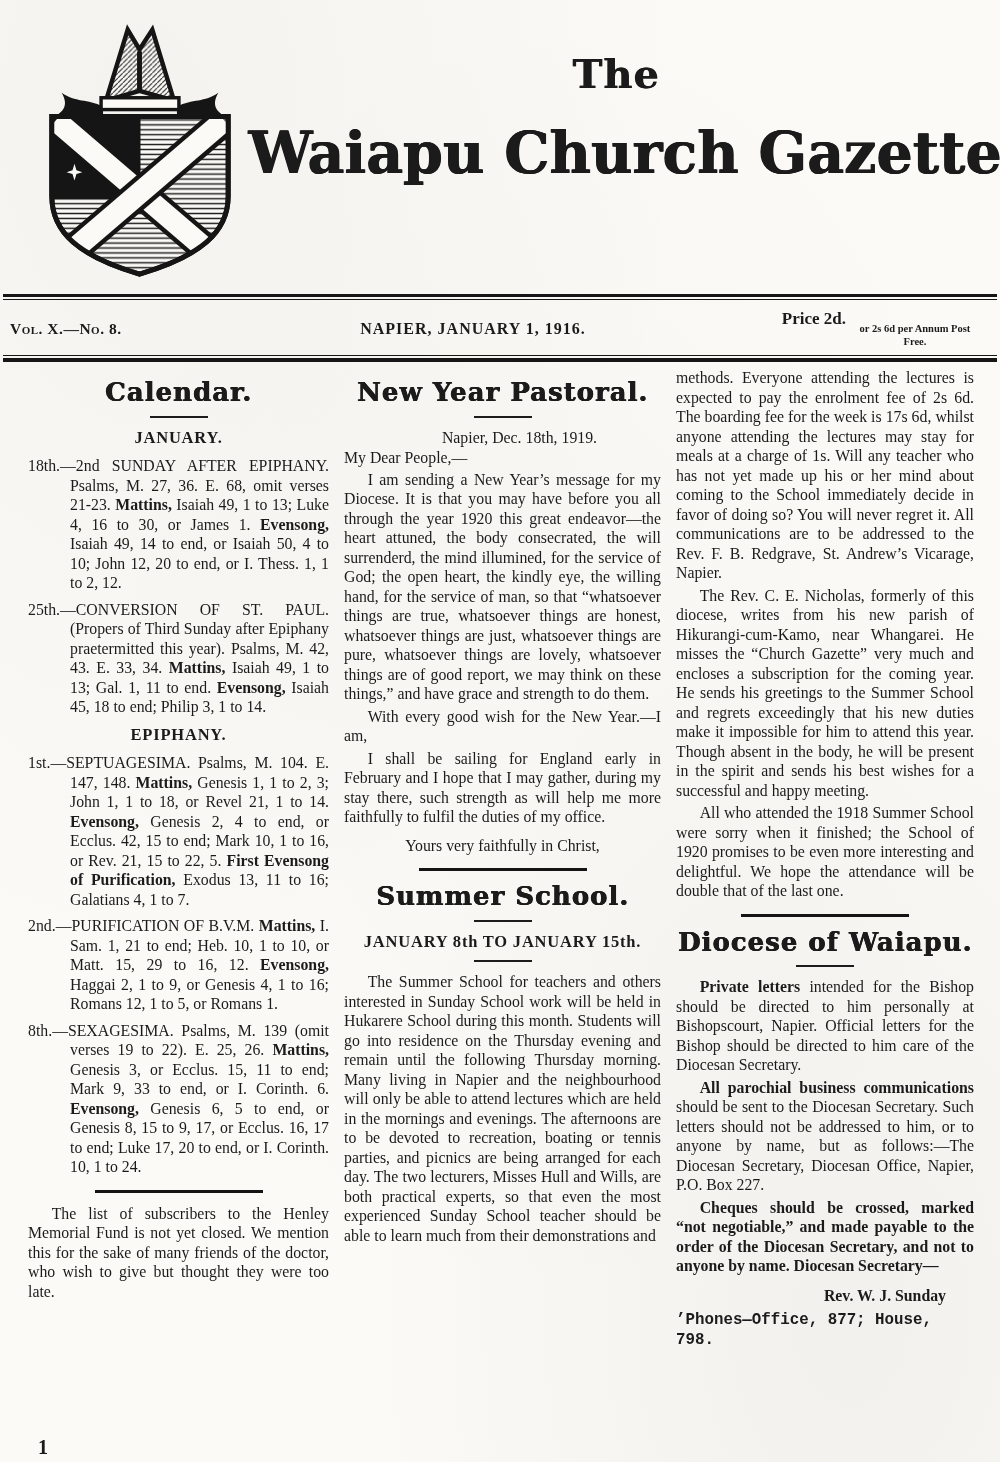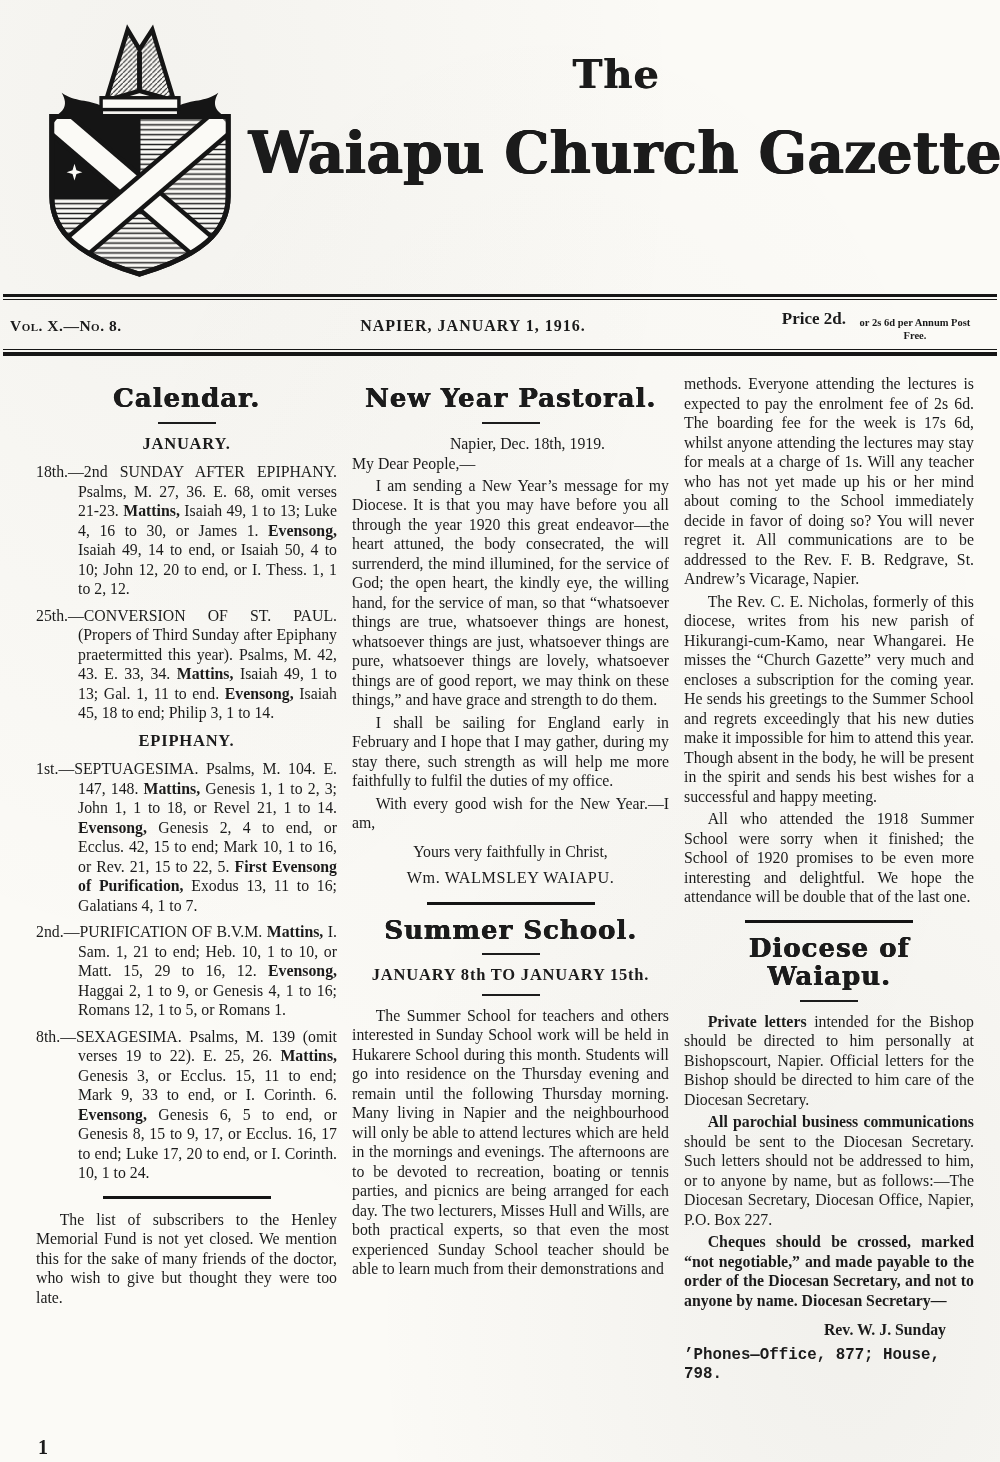--- a/index.html
+++ b/index.html
@@ -21,23 +21,23 @@
        text-shadow:.6px 0 0 currentColor;letter-spacing:1px;}
   .title{font-family:"DejaVu Serif",serif;font-weight:700;font-size:57px;margin-top:22px;
        white-space:nowrap;text-shadow:1px 0 0 currentColor, .5px .4px 0 currentColor;letter-spacing:0px;}
   .rule-double{height:2px;border-top:3.5px solid #161616;border-bottom:1.5px solid #161616;margin:0 3px;}
   .rule-heavy{height:2px;border-top:1.5px solid #161616;border-bottom:4.5px solid #161616;margin:0 3px;}
   .infoline{display:flex;align-items:center;padding:9px 24px 7px 10px;}
   .vol{flex:0 0 210px;font-weight:700;font-size:15.5px;font-variant:small-caps;letter-spacing:.5px;}
   .issue-dateline{flex:1;text-align:center;font-weight:700;font-size:16px;letter-spacing:1px;}
   .price-group{flex:0 0 250px;display:flex;justify-content:flex-end;gap:8px;}
   .price{font-weight:700;font-size:17px;white-space:nowrap;}
-  .price-note{font-weight:700;font-size:10.5px;width:122px;text-align:center;line-height:1.25;margin-top:7px;}
+  .price-note{font-weight:700;font-size:10.5px;width:122px;text-align:center;line-height:1.25;margin-top:13px;}
   
-  main{display:flex;gap:15px;padding:6px 26px 0 36px;margin-top:12px;}
+  main{display:flex;gap:15px;padding:6px 26px 0 28px;}
   .col{font-size:15.8px;line-height:19.5px;}
   .col-1{flex:0 0 301px;}
   .col-2{flex:0 0 317px;}
   .col-3{flex:1;min-width:0;}
   h2.blackletter{font-family:"DejaVu Serif",serif;font-weight:700;font-size:26px;line-height:1.1;
       text-align:center;margin:10px 0 0;letter-spacing:1px;
       text-shadow:.7px 0 0 currentColor,.3px .3px 0 currentColor;}
   .dash-rule{width:58px;border-top:2.5px solid #1c1c1c;margin:9px auto 10px;}
   .thick-rule{width:168px;border-top:3.5px solid #141414;margin:13px auto 11px;}
   h3.month, h3.subhead{font-size:16.5px;font-weight:700;text-align:center;letter-spacing:.8px;margin:8px 0 9px;}
@@ -135,24 +135,23 @@
       <p class="para">The list of subscribers to the Henley Memorial Fund is not yet closed. We mention this for the sake of many friends of the doctor, who wish to give but thought they were too late.</p>
     </section>
 
     <section class="col col-2">
       <h2 class="blackletter">New Year Pastoral.</h2>
       <div class="dash-rule"></div>
 
       <p class="dateline-inner">Napier, Dec. 18th, 1919.</p>
       <p class="salutation">My Dear People,—</p>
       <p class="para">I am sending a New Year’s message for my Diocese. It is that you may have before you all through the year 1920 this great endeavor—the heart attuned, the body consecrated, the will surrenderd, the mind illumined, for the service of God; the open heart, the kindly eye, the willing hand, for the service of man, so that “whatsoever things are true, whatsoever things are honest, whatsoever things are just, whatsoever things are pure, whatsoever things are lovely, whatsoever things are of good report, we may think on these things,” and have grace and strength to do them.</p>
+      <p class="para">With every good wish for the New Year.—I am,</p>
       <p class="para">I shall be sailing for England early in February and I hope that I may gather, during my stay there, such strength as will help me more faithfully to fulfil the duties of my office.</p>
-      <p class="para">With every good wish for the New Year.—I am,</p>
       <p class="valediction">Yours very faithfully in Christ,</p>
-      <p class="signature">Wm. WALMSLEY WAIAPU.</p>
 
       <div class="thick-rule"></div>
 
       <h2 class="blackletter">Summer School.</h2>
       <div class="dash-rule"></div>
       <h3 class="subhead">JANUARY 8th TO JANUARY 15th.</h3>
       <div class="dash-rule"></div>
       <p class="para">The Summer School for teachers and others interested in Sunday School work will be held in Hukarere School during this month. Students will go into residence on the Thursday evening and remain until the following Thursday morning. Many living in Napier and the neighbourhood will only be able to attend lectures which are held in the mornings and evenings. The afternoons are to be devoted to recreation, boating or tennis parties, and picnics are being arranged for each day. The two lecturers, Misses Hull and Wills, are both practical experts, so that even the most experienced Sunday School teacher should be able to learn much from their demonstrations and</p>
     </section>
 

